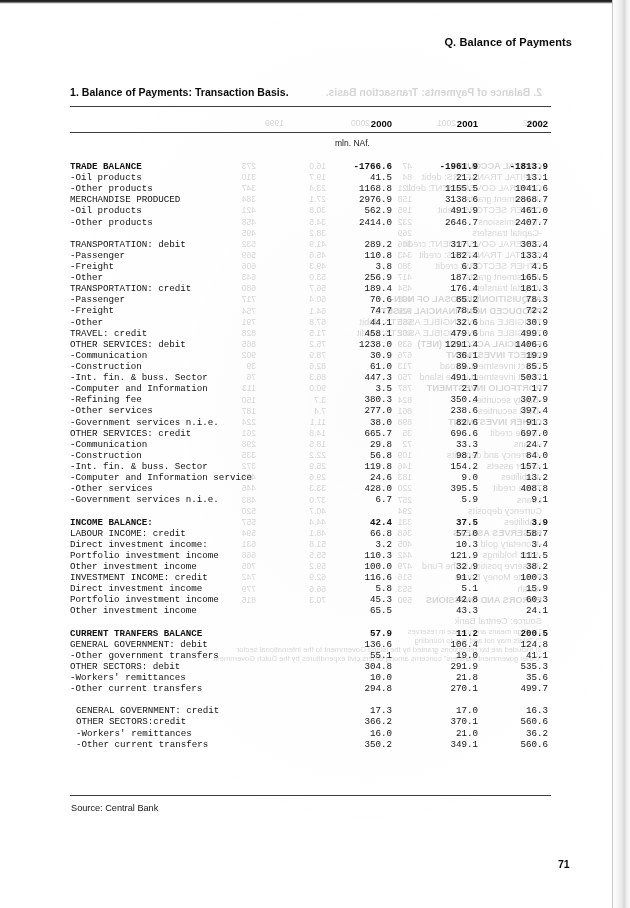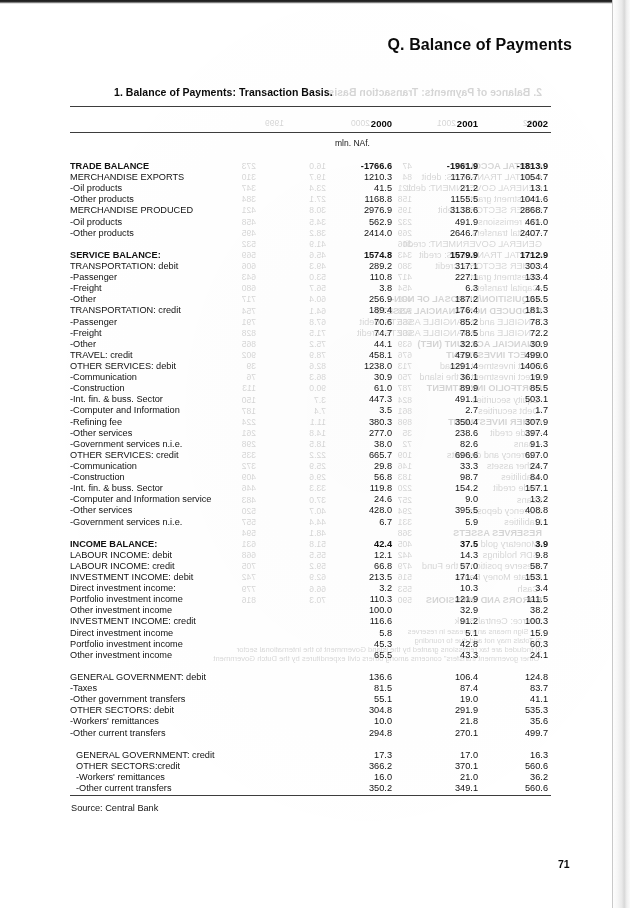--- a/index.html
+++ b/index.html
@@ -42,36 +42,35 @@
     width: 612px; height: 904px;
     background: radial-gradient(ellipse at 60% 45%, rgba(0,0,0,0.010) 0%, rgba(0,0,0,0.0) 70%);
     pointer-events: none;
   }
 
   
   #running-head {
     position: absolute;
     right: 58px;
     top: 36px;
-    font-size: 16px;
+    font-size: 11px;
     font-weight: bold;
     color: #0b0b0b;
     letter-spacing: 0.1px;
   }
 
   
   #table-title {
     position: absolute;
     left: 70px;
     top: 86px;
     font-size: 10.5px;
     font-weight: bold;
     color: #0b0b0b;
     letter-spacing: 0.05px;
-    margin-left: 44px;
   }
 
   
   .rule {
     position: absolute;
     left: 70px;
     width: 481px;
     height: 1px;
     background: #3d3d3d;
   }
@@ -112,20 +111,21 @@
     left: 70px;
     top: 161px;
     width: 481px;
   }
   .row {
     position: relative;
     height: 11.12px;
     font-size: 9.2px;
     color: #111111;
     white-space: nowrap;
+    font-family: Liberation Mono, monospace;
   }
   .row.gap { height: 11.12px; }
   .row .lbl {
     position: absolute;
     left: 0;
     top: 0;
   }
   .row .v {
     position: absolute;
     top: 0;
@@ -373,26 +373,20 @@
   <div id="units">mln. NAf.</div>
 
   <div id="body-rows">
       <div class="row bold">
         <span class="lbl">TRADE BALANCE</span>
         <span class="v v0">-1766.6</span>
         <span class="v v1">-1961.9</span>
         <span class="v v2">-1813.9</span>
       </div>
       <div class="row">
-        <span class="lbl">MERCHANDISE EXPORTS</span>
-        <span class="v v0">1210.3</span>
-        <span class="v v1">1176.7</span>
-        <span class="v v2">1054.7</span>
-      </div>
-      <div class="row">
         <span class="lbl">-Oil products</span>
         <span class="v v0">41.5</span>
         <span class="v v1">21.2</span>
         <span class="v v2">13.1</span>
       </div>
       <div class="row">
         <span class="lbl">-Other products</span>
         <span class="v v0">1168.8</span>
         <span class="v v1">1155.5</span>
         <span class="v v2">1041.6</span>
@@ -409,36 +403,30 @@
         <span class="v v1">491.9</span>
         <span class="v v2">461.0</span>
       </div>
       <div class="row">
         <span class="lbl">-Other products</span>
         <span class="v v0">2414.0</span>
         <span class="v v1">2646.7</span>
         <span class="v v2">2407.7</span>
       </div>
       <div class="row gap"></div>
-      <div class="row bold">
-        <span class="lbl">SERVICE BALANCE:</span>
-        <span class="v v0">1574.8</span>
-        <span class="v v1">1579.9</span>
-        <span class="v v2">1712.9</span>
-      </div>
       <div class="row">
         <span class="lbl">TRANSPORTATION: debit</span>
         <span class="v v0">289.2</span>
         <span class="v v1">317.1</span>
         <span class="v v2">303.4</span>
       </div>
       <div class="row">
         <span class="lbl">-Passenger</span>
         <span class="v v0">110.8</span>
-        <span class="v v1">227.1</span>
+        <span class="v v1">182.4</span>
         <span class="v v2">133.4</span>
       </div>
       <div class="row">
         <span class="lbl">-Freight</span>
         <span class="v v0">3.8</span>
         <span class="v v1">6.3</span>
         <span class="v v2">4.5</span>
       </div>
       <div class="row">
         <span class="lbl">-Other</span>
@@ -567,38 +555,26 @@
         <span class="v v2">9.1</span>
       </div>
       <div class="row gap"></div>
       <div class="row bold">
         <span class="lbl">INCOME BALANCE:</span>
         <span class="v v0">42.4</span>
         <span class="v v1">37.5</span>
         <span class="v v2">3.9</span>
       </div>
       <div class="row">
-        <span class="lbl">LABOUR INCOME: debit</span>
-        <span class="v v0">12.1</span>
-        <span class="v v1">14.3</span>
-        <span class="v v2">9.8</span>
-      </div>
-      <div class="row">
         <span class="lbl">LABOUR INCOME: credit</span>
         <span class="v v0">66.8</span>
         <span class="v v1">57.0</span>
         <span class="v v2">58.7</span>
       </div>
       <div class="row">
-        <span class="lbl">INVESTMENT INCOME: debit</span>
-        <span class="v v0">213.5</span>
-        <span class="v v1">171.4</span>
-        <span class="v v2">153.1</span>
-      </div>
-      <div class="row">
         <span class="lbl">Direct investment income:</span>
         <span class="v v0">3.2</span>
         <span class="v v1">10.3</span>
         <span class="v v2">3.4</span>
       </div>
       <div class="row">
         <span class="lbl">Portfolio investment income</span>
         <span class="v v0">110.3</span>
         <span class="v v1">121.9</span>
         <span class="v v2">111.5</span>
@@ -627,33 +603,33 @@
         <span class="v v1">42.8</span>
         <span class="v v2">60.3</span>
       </div>
       <div class="row">
         <span class="lbl">Other investment income</span>
         <span class="v v0">65.5</span>
         <span class="v v1">43.3</span>
         <span class="v v2">24.1</span>
       </div>
       <div class="row gap"></div>
+      <div class="row bold">
+        <span class="lbl">CURRENT TRANFERS BALANCE</span>
+        <span class="v v0">57.9</span>
+        <span class="v v1">11.2</span>
+        <span class="v v2">200.5</span>
+      </div>
       <div class="row">
         <span class="lbl">GENERAL GOVERNMENT: debit</span>
         <span class="v v0">136.6</span>
         <span class="v v1">106.4</span>
         <span class="v v2">124.8</span>
       </div>
       <div class="row">
-        <span class="lbl">-Taxes</span>
-        <span class="v v0">81.5</span>
-        <span class="v v1">87.4</span>
-        <span class="v v2">83.7</span>
-      </div>
-      <div class="row">
         <span class="lbl">-Other government transfers</span>
         <span class="v v0">55.1</span>
         <span class="v v1">19.0</span>
         <span class="v v2">41.1</span>
       </div>
       <div class="row">
         <span class="lbl">OTHER SECTORS: debit</span>
         <span class="v v0">304.8</span>
         <span class="v v1">291.9</span>
         <span class="v v2">535.3</span>

